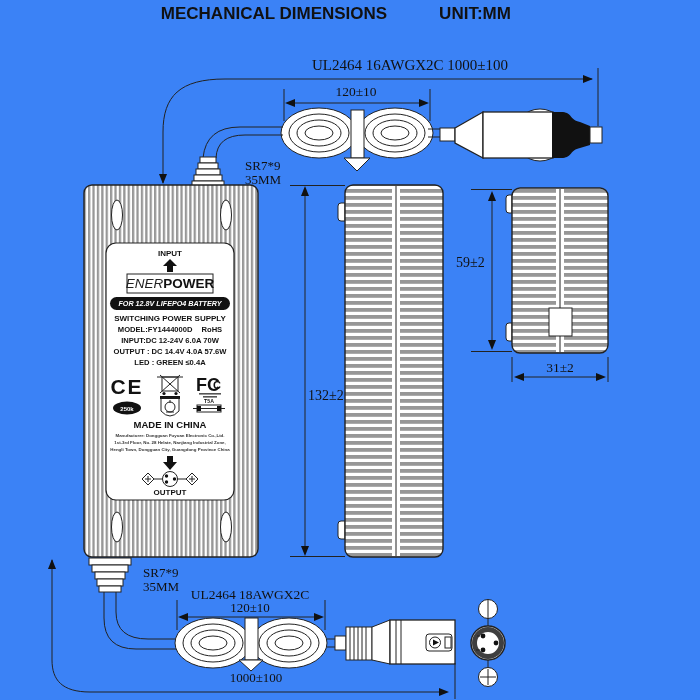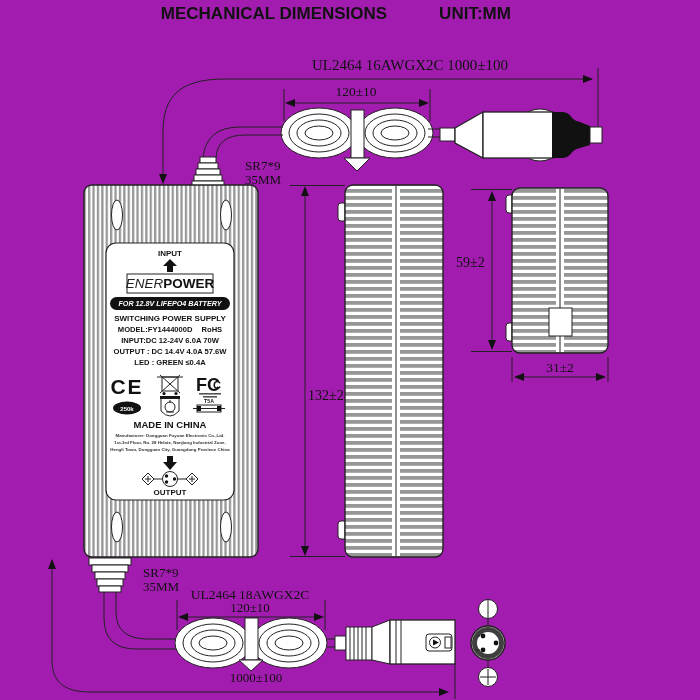--- a/index.html
+++ b/index.html
@@ -1,16 +1,16 @@
 <!DOCTYPE html>
 <html><head>
 <meta charset="utf-8">
 <style>
   html,body{margin:0;padding:0;background:#fff;}
-  #stage{width:700px;height:700px;position:relative;background:#a21caf;overflow:hidden;}
+  #stage{width:700px;height:700px;position:relative;background:#3b82f6;overflow:hidden;}
   svg{display:block;}
   .ln2{fill:none;stroke:#222;stroke-width:1;}
   .wf{fill:#fff;stroke:#222;stroke-width:1.3;}
   .wf2{fill:#fff;stroke:#222;stroke-width:1;}
   .bk{fill:#111;stroke:none;}
   .dim{font-family:"Liberation Serif",serif;fill:#111;}
   .lbl{font-family:"Liberation Sans",sans-serif;fill:#111;font-weight:bold;}
   .lblw{font-family:"Liberation Sans",sans-serif;fill:#fff;font-weight:bold;}
   .tiny{font-family:"Liberation Sans",sans-serif;fill:#333;font-weight:bold;}
 </style>

